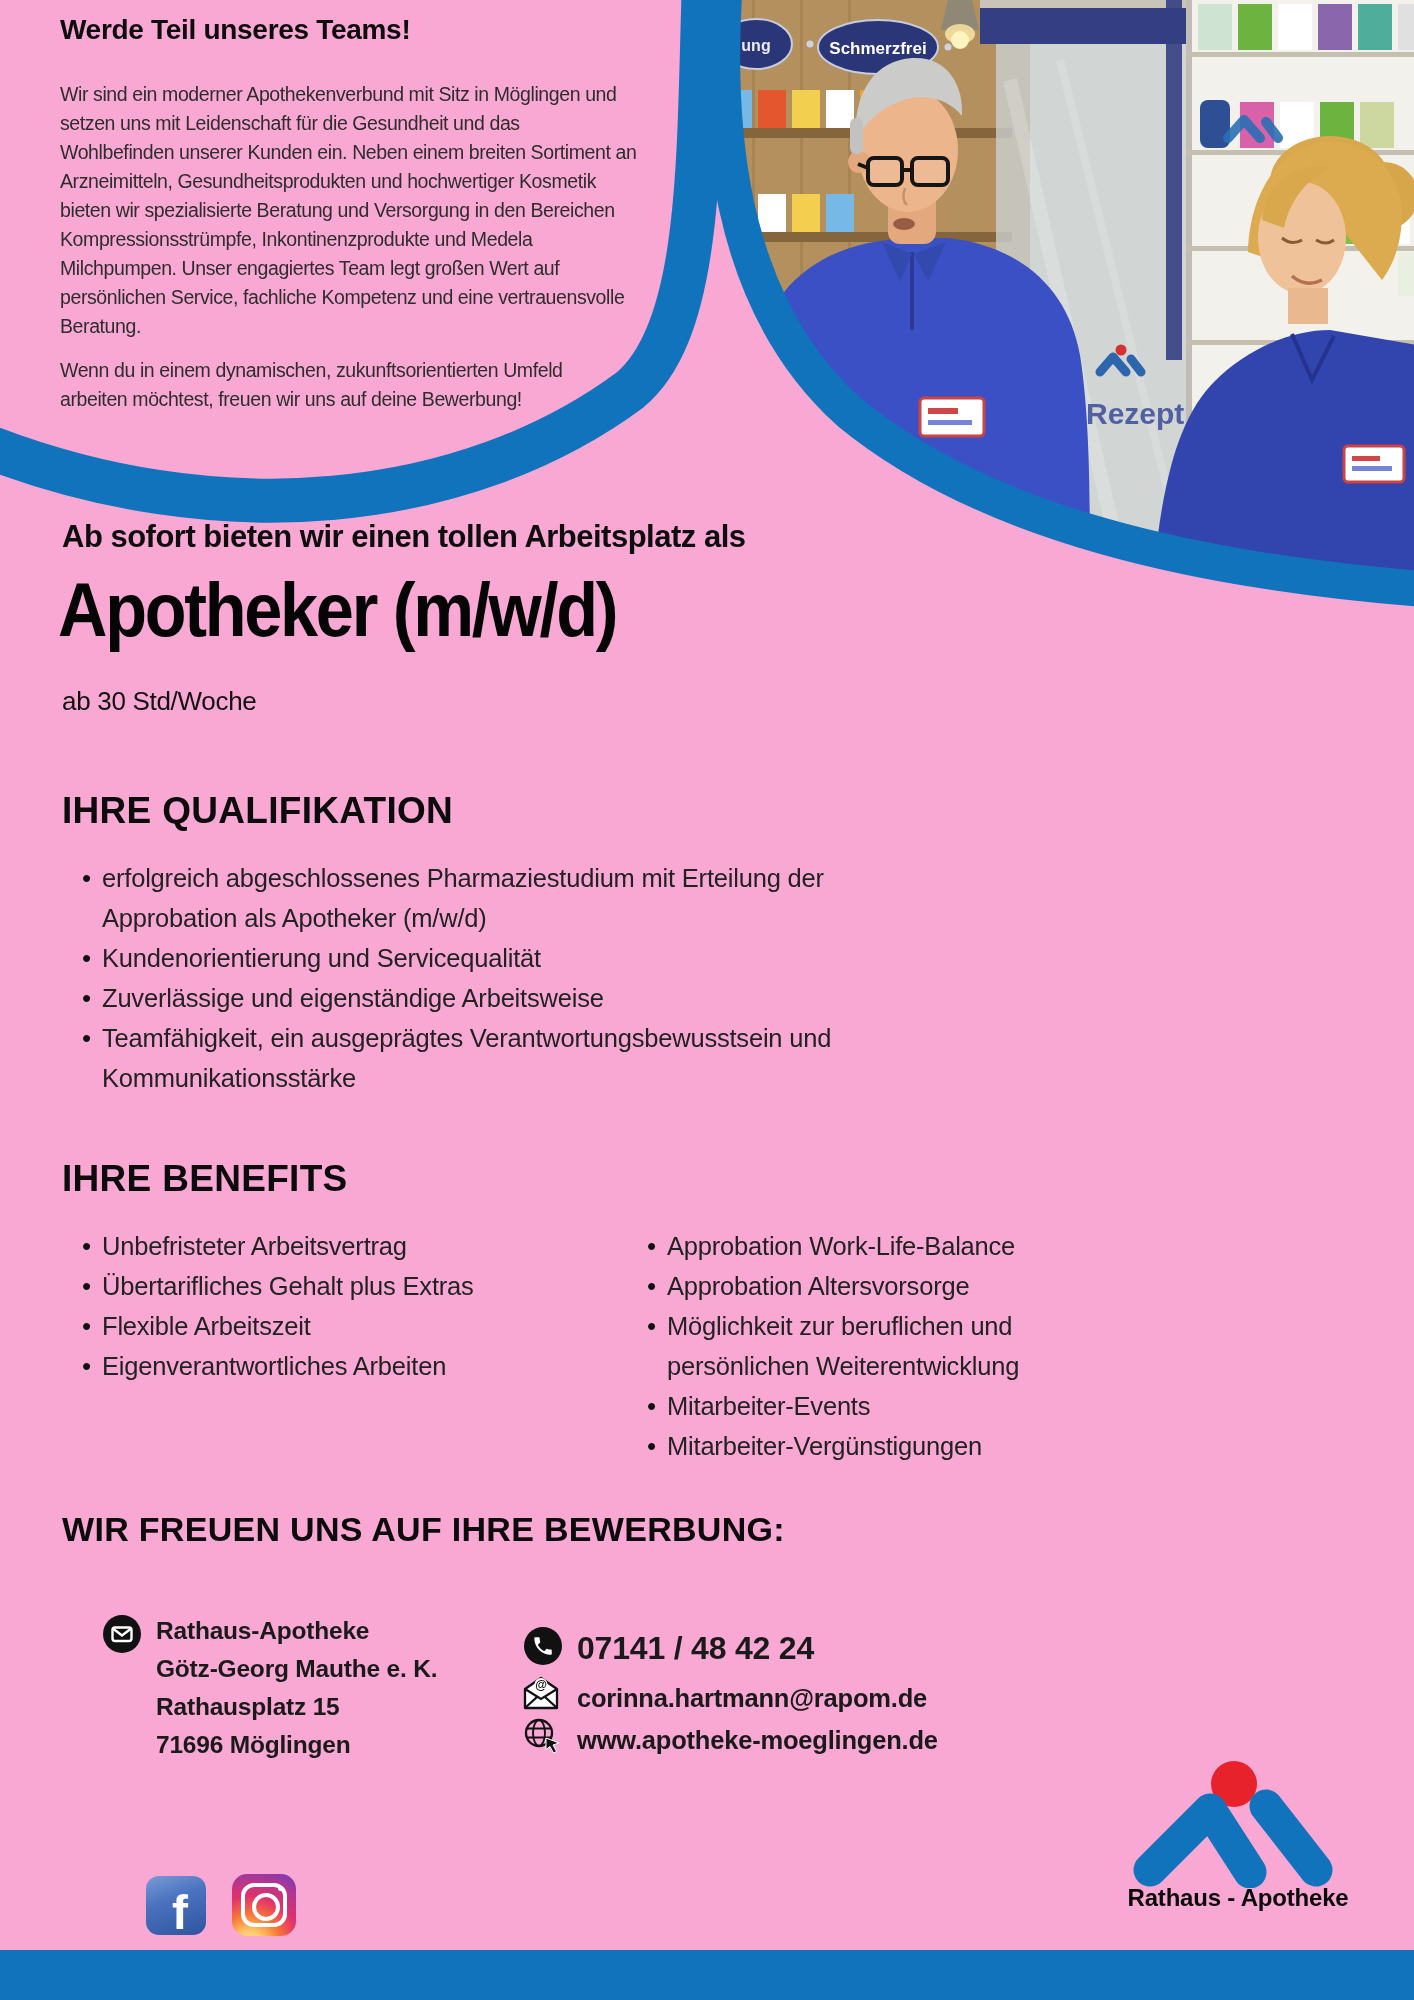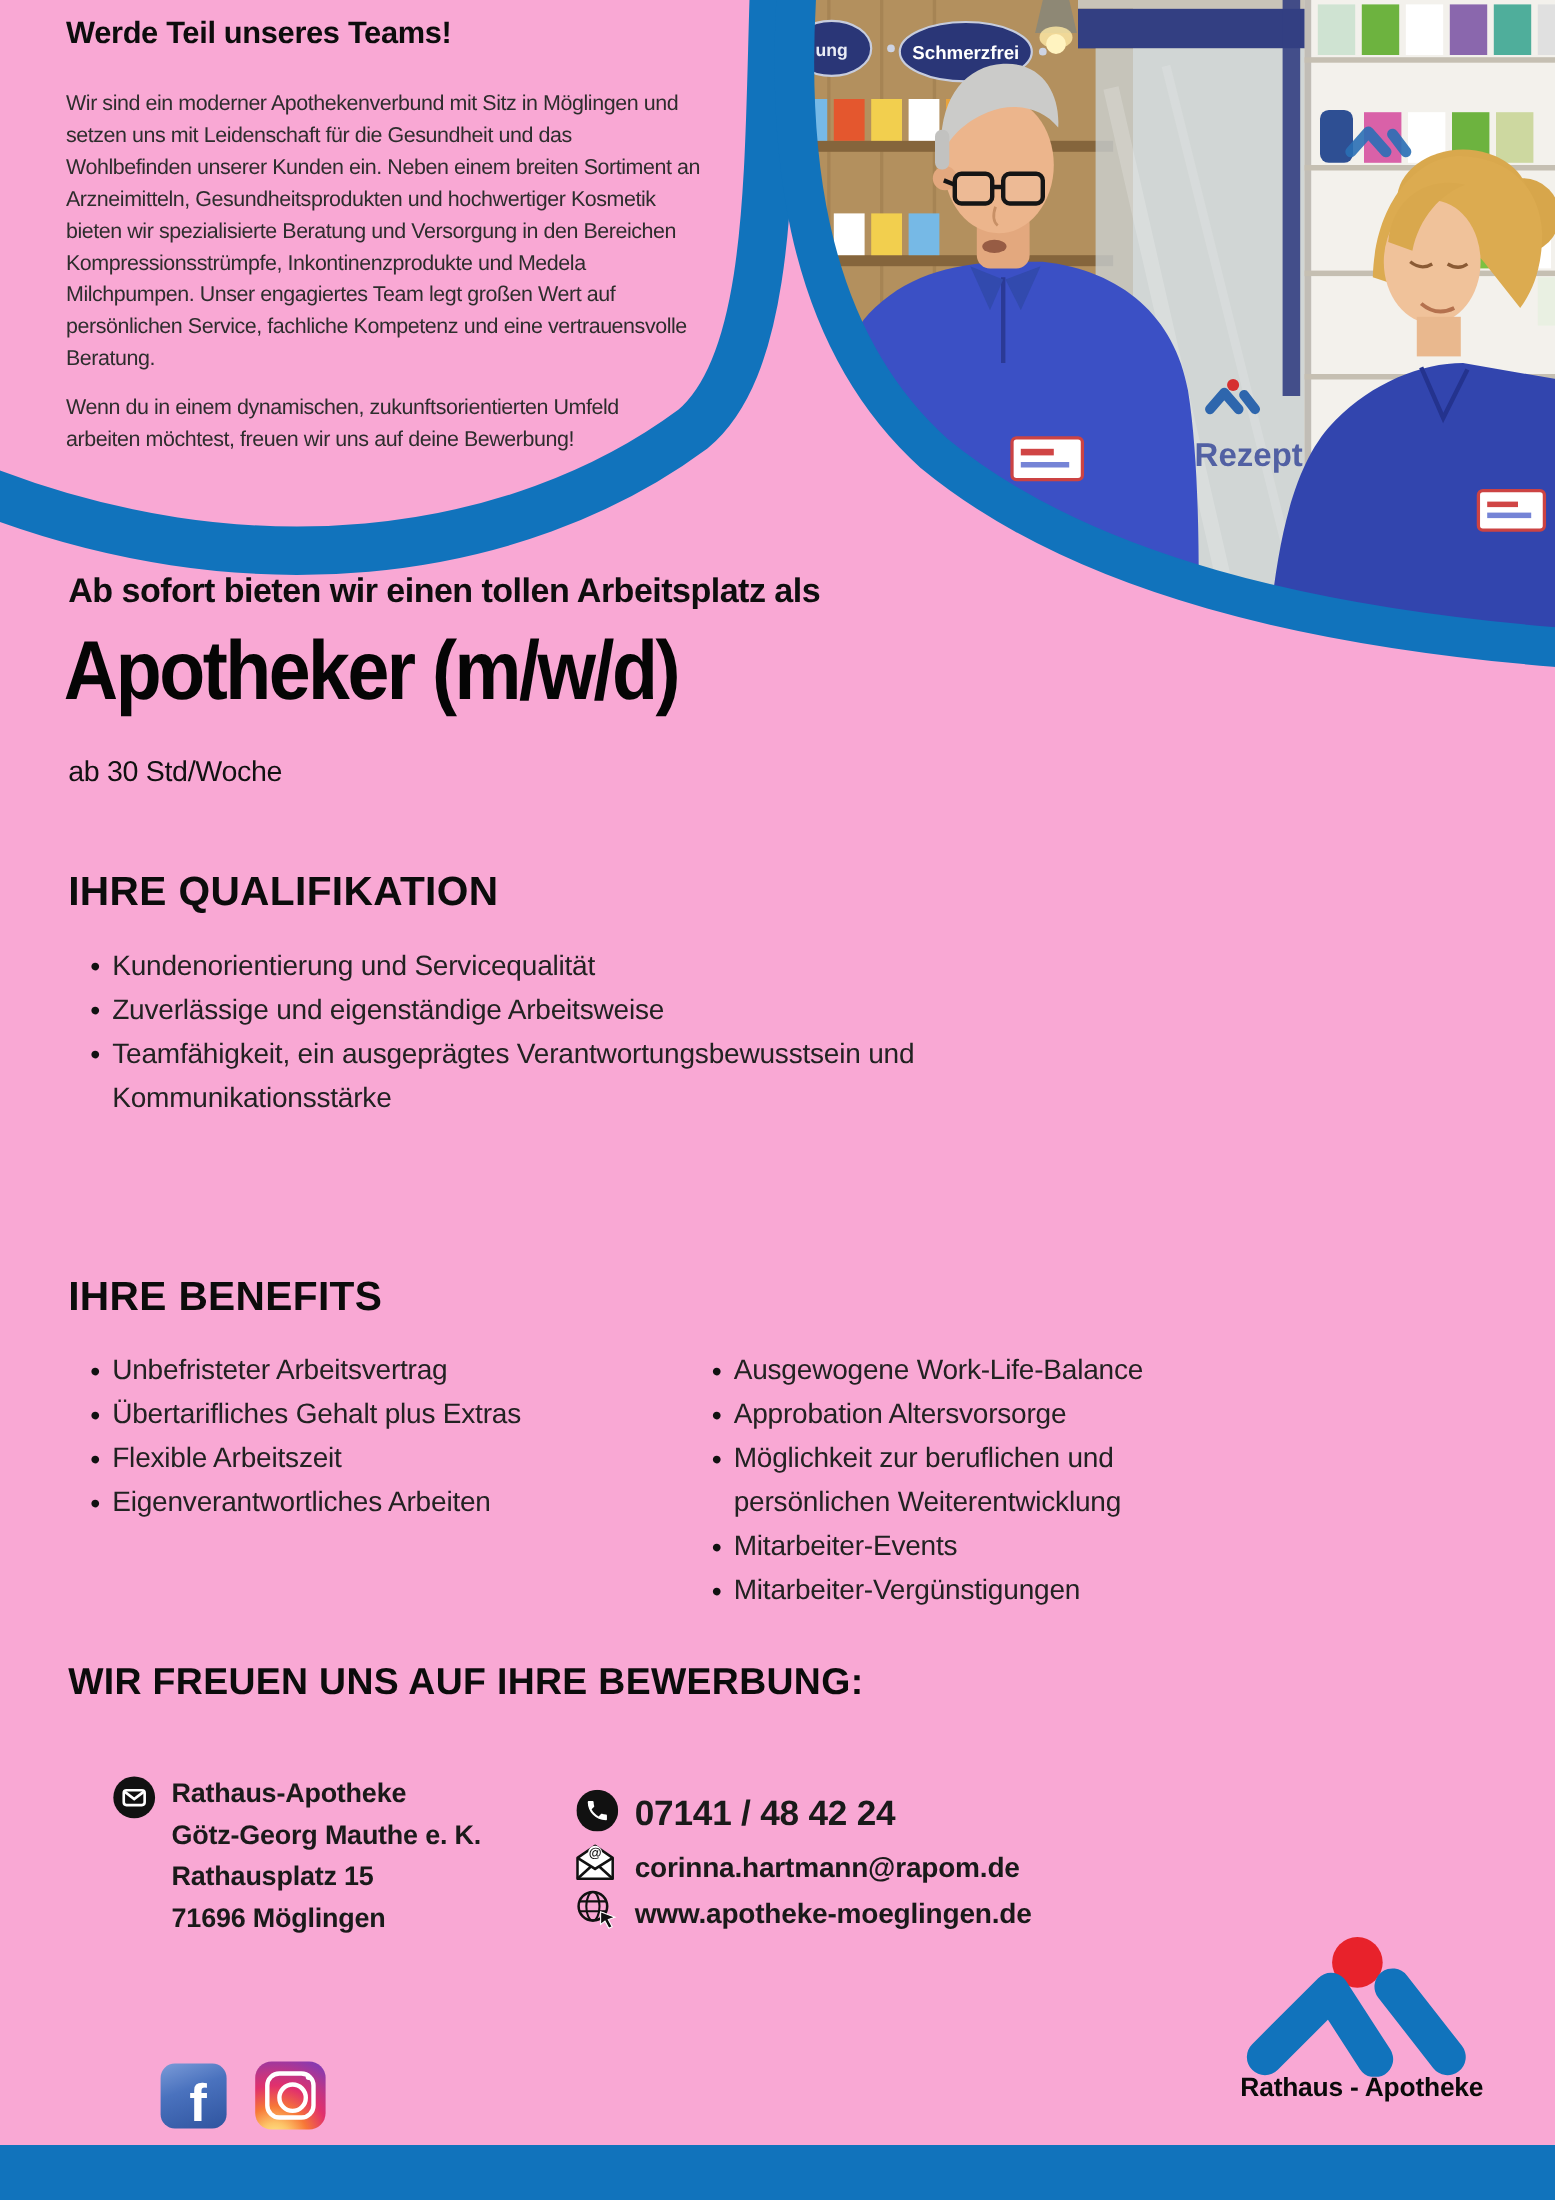--- a/index.html
+++ b/index.html
@@ -205,34 +205,35 @@
   <div class="abs intro-heading">Werde Teil unseres Teams!</div>
   <div class="abs intro-body">Wir sind ein moderner Apothekenverbund mit Sitz in Möglingen und setzen uns mit Leidenschaft für die Gesundheit und das Wohlbefinden unserer Kunden ein. Neben einem breiten Sortiment an Arzneimitteln, Gesundheitsprodukten und hochwertiger Kosmetik bieten wir spezialisierte Beratung und Versorgung in den Bereichen Kompressionsstrümpfe, Inkontinenzprodukte und Medela Milchpumpen. Unser engagiertes Team legt großen Wert auf persönlichen Service, fachliche Kompetenz und eine vertrauensvolle Beratung.</div>
   <div class="abs intro-closing">Wenn du in einem dynamischen, zukunftsorientierten Umfeld arbeiten möchtest, freuen wir uns auf deine Bewerbung!</div>
 
   <div class="abs kicker">Ab sofort bieten wir einen tollen Arbeitsplatz als</div>
   <div class="abs job-title">Apotheker (m/w/d)</div>
   <div class="abs hours">ab 30 Std/Woche</div>
 
   <div class="abs section-heading qual-heading">IHRE QUALIFIKATION</div>
   <ul class="abs dots qual-list">
+    <li>erfolgreich abgeschlossenes Pharmaziestudium mit Erteilung der Approbation als Apotheker (m/w/d)</li>
     <li>Kundenorientierung und Servicequalität</li>
     <li>Zuverlässige und eigenständige Arbeitsweise</li>
     <li>Teamfähigkeit, ein ausgeprägtes Verantwortungsbewusstsein und Kommunikationsstärke</li>
   </ul>
 
   <div class="abs section-heading benefits-heading">IHRE BENEFITS</div>
   <ul class="abs dots benefits-left">
     <li>Unbefristeter Arbeitsvertrag</li>
     <li>Übertarifliches Gehalt plus Extras</li>
     <li>Flexible Arbeitszeit</li>
     <li>Eigenverantwortliches Arbeiten</li>
   </ul>
   <ul class="abs dots benefits-right">
-    <li>Ausgewogene Work-Life-Balance</li>
+    <li>Approbation Work-Life-Balance</li>
     <li>Approbation Altersvorsorge</li>
     <li>Möglichkeit zur beruflichen und persönlichen Weiterentwicklung</li>
     <li>Mitarbeiter-Events</li>
     <li>Mitarbeiter-Vergünstigungen</li>
   </ul>
 
   <div class="abs section-heading apply-heading">WIR FREUEN UNS AUF IHRE BEWERBUNG:</div>
 
   <svg class="abs contact-icon" style="left:102px;top:1614px;" width="40" height="40" viewBox="0 0 40 40">
     <circle cx="20" cy="20" r="19" fill="#111"></circle>

